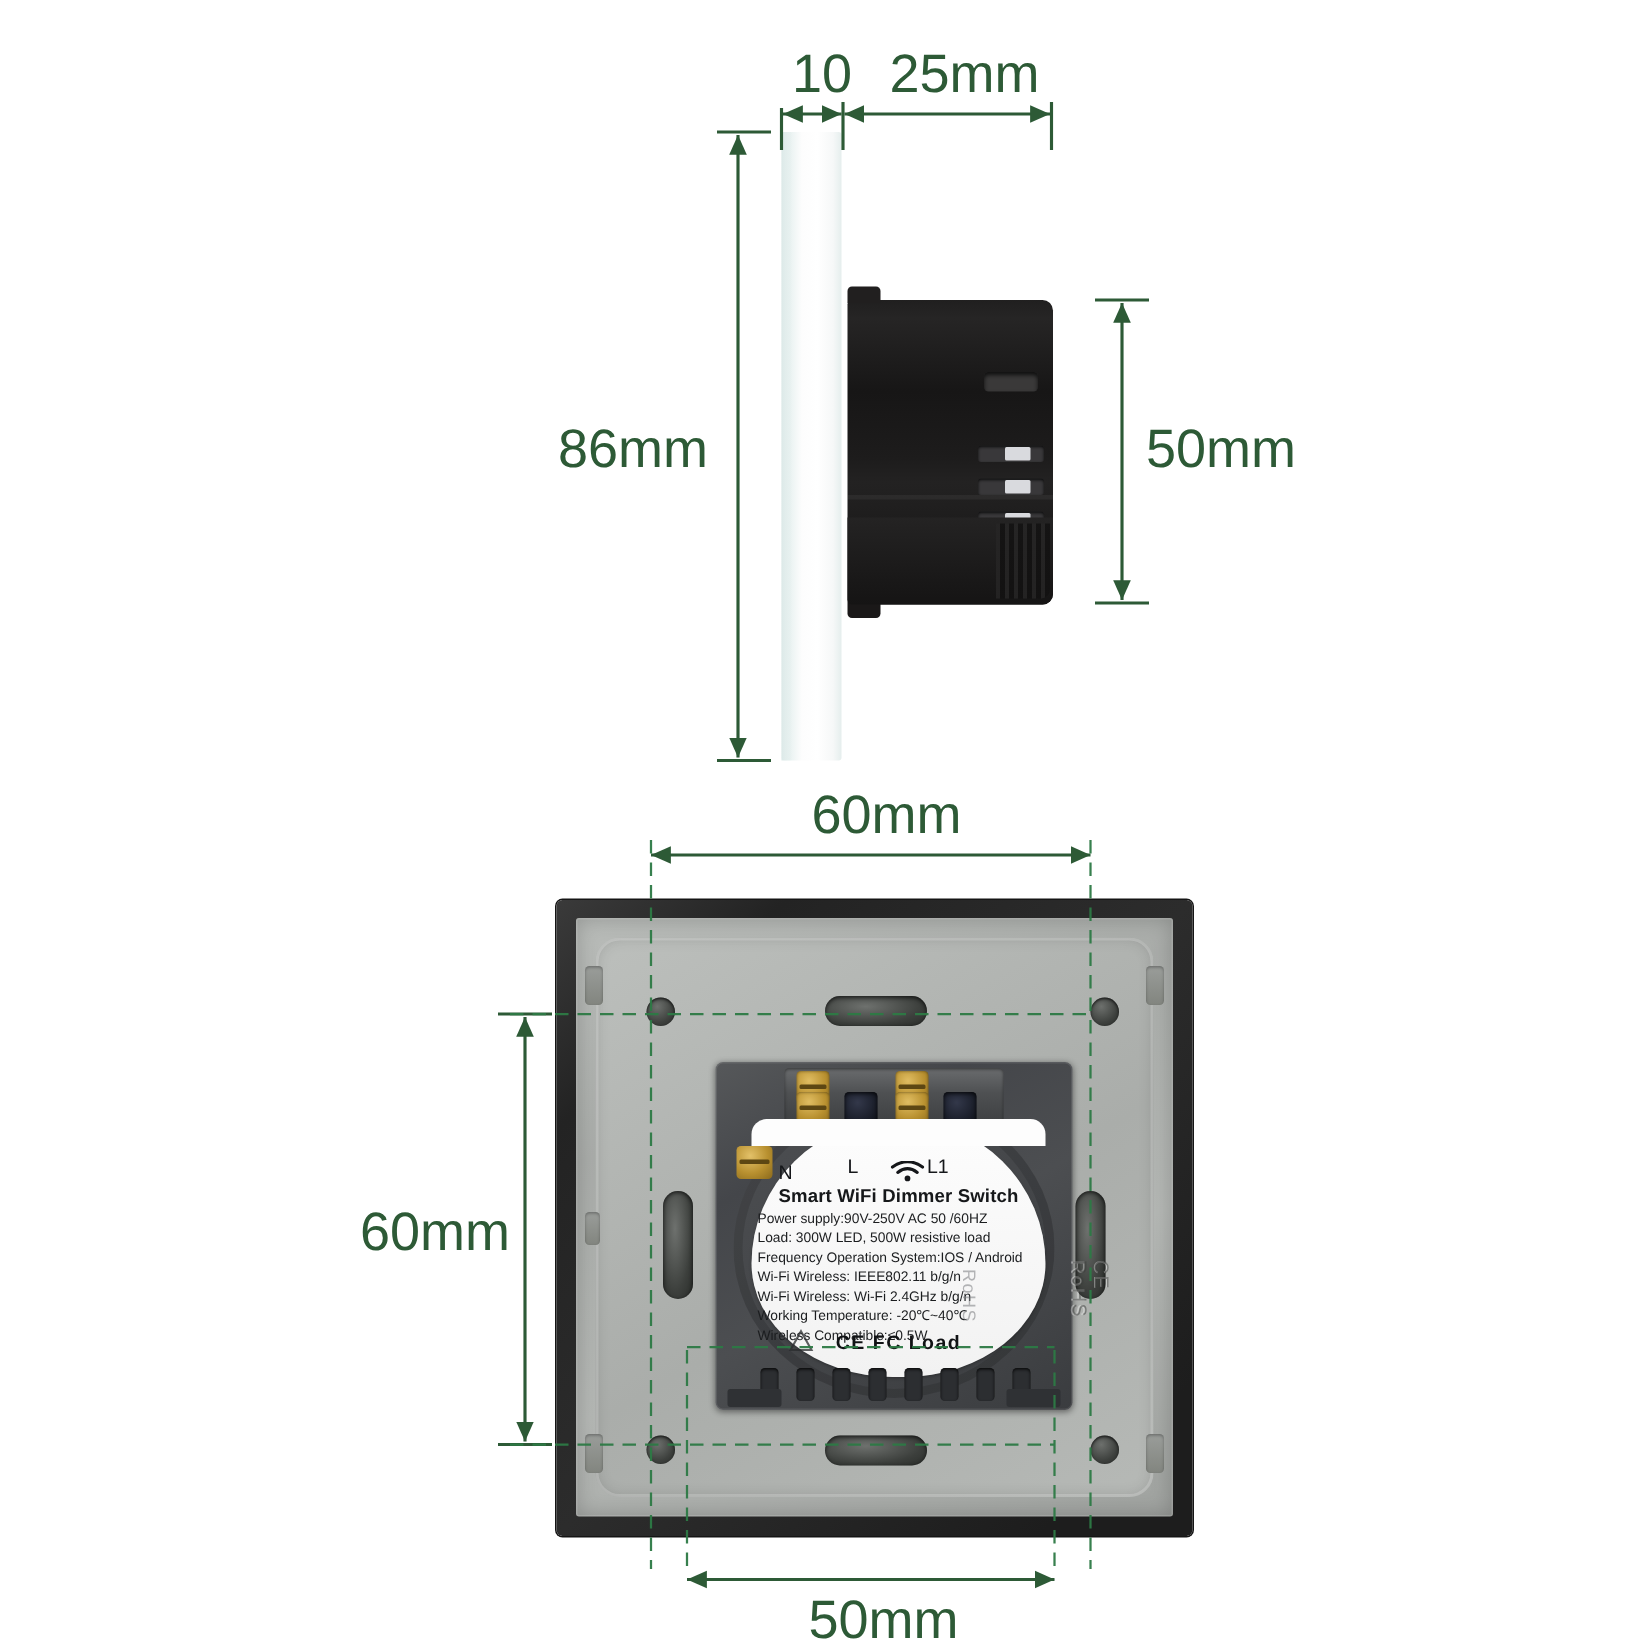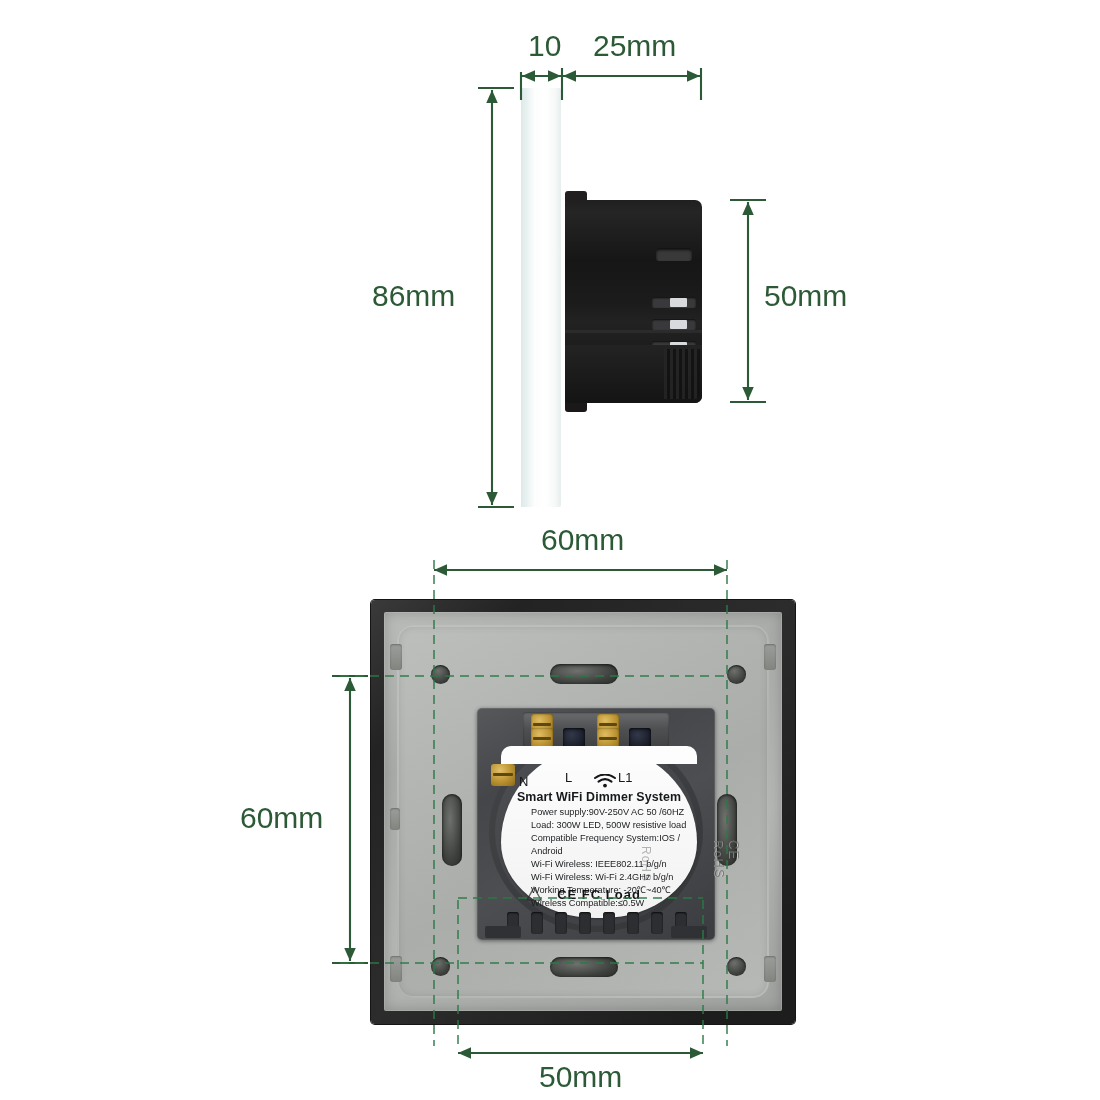--- a/index.html
+++ b/index.html
@@ -22,21 +22,21 @@
   }
 
   
   .dim-label {
     position: absolute;
     color: #2d5a36;
     font-family: "Liberation Sans", sans-serif;
     white-space: nowrap;
     line-height: 1;
   }
-  .dim-lg { font-size: 30px; }
+  .dim-lg { font-size: 36px; }
 
   svg.overlay {
     position: absolute;
     left: 0; top: 0;
     width: 1100px;
     height: 1100px;
     pointer-events: none;
   }
 
   
@@ -295,21 +295,21 @@
     left: 0; top: 44px;
     width: 100%;
     text-align: center;
     font-size: 12.4px;
     font-weight: bold;
     color: #16181a;
     letter-spacing: .1px;
   }
   .lbl-spec {
     position: absolute;
-    left: 30px; top: 60px;
+    left: 4px; top: 60px;
     width: 178px;
     font-size: 9.2px;
     color: #1b1d1f;
     line-height: 1.42;
   }
   .lbl-term {
     position: absolute;
     font-size: 13px;
     color: #15171a;
   }
@@ -416,26 +416,26 @@
           <div class="topcut"></div>
 
           <div class="lbl-term" style="left:18px; top:28px;">N</div>
 
           <svg class="wifi-ico" viewBox="0 0 24 14">
             <path d="M2 4 Q12 -3 22 4" fill="none" stroke="#15171a" stroke-width="2.1" stroke-linecap="round"></path>
             <path d="M5.5 7.6 Q12 2.6 18.5 7.6" fill="none" stroke="#15171a" stroke-width="2.1" stroke-linecap="round"></path>
             <circle cx="12" cy="11.6" r="1.9" fill="#15171a"></circle>
           </svg>
 
-          <div class="lbl-title">Smart WiFi Dimmer System</div>
+          <div class="lbl-title">Smart WiFi Dimmer Switch</div>
 
           <div class="lbl-spec">
             <div>Power supply:90V-250V AC  50 /60HZ</div>
             <div>Load: 300W LED, 500W resistive load</div>
-            <div>Compatible Frequency System:IOS / Android</div>
+            <div>Frequency Operation System:IOS / Android</div>
             <div>Wi-Fi Wireless: IEEE802.11 b/g/n</div>
             <div>Wi-Fi Wireless: Wi-Fi 2.4GHz b/g/n</div>
             <div>Working Temperature: -20℃~40℃</div>
             <div>Wireless Compatible:≤0.5W</div>
           </div>
 
           <div class="cert-row">CE FC Load</div>
 
           <svg class="recycle-ico" viewBox="0 0 18 16">
             <path d="M9 1.5 L16 14 L2 14 Z" fill="none" stroke="#2a2c2e" stroke-width="1.4"></path>

